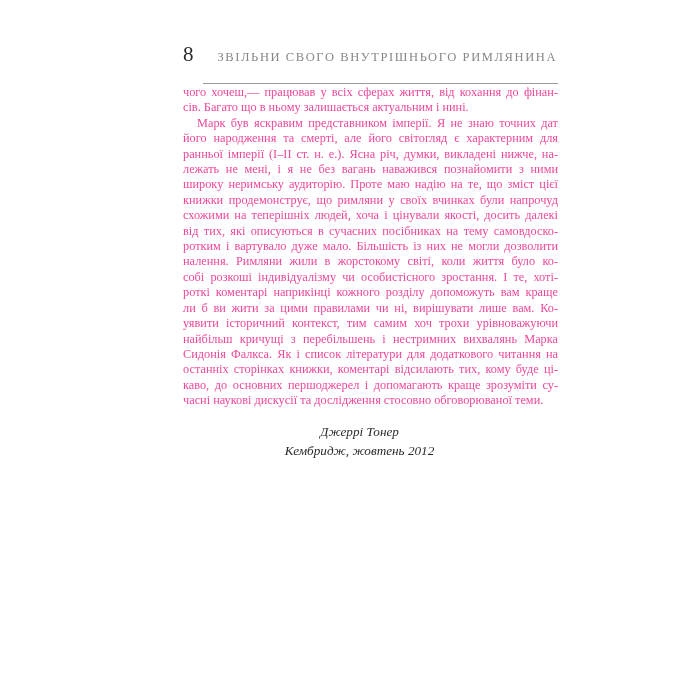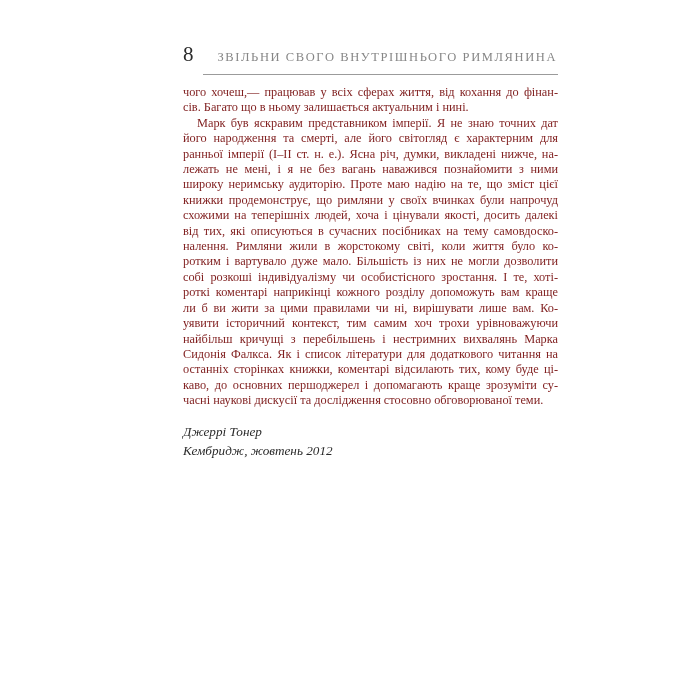--- a/index.html
+++ b/index.html
@@ -23,49 +23,49 @@
   .page-number {
     font-size: 21px;
     color: #2b2b2b;
     line-height: 1;
     flex: 0 0 auto;
   }
   .running-title-box {
     flex: 1 1 auto;
     margin-left: 9px;
     border-bottom: 1px solid #9b9b9b;
-    padding-bottom: 9px;
+    padding-bottom: 18px;
     text-align: center;
   }
   .running-title {
     font-size: 12.5px;
     letter-spacing: 1.6px;
     color: #868686;
     white-space: nowrap;
     padding-left: 14px;
   }
   
   .body-text {
     position: absolute;
     left: 183px; top: 85px; width: 375px;
     font-size: 12.3px;
     line-height: 15.4px;
-    color: #7f1d1d;
+    color: #ec4899;
   }
   .body-text .line {
     text-align: justify;
     white-space: normal;
   }
   .body-text .line.just { text-align-last: justify; }
   .body-text .line.indent { text-indent: 14px; }
   
   .signature {
     position: absolute;
-    left: 183px; top: 422px; width: 375px;
-    text-align: left;
+    left: 177px; top: 422px; width: 375px;
+    text-align: center;
     padding-right: 10px;
     box-sizing: border-box;
     font-style: italic;
     font-size: 13.2px;
     line-height: 19px;
     color: #2a2a2a;
   }
 </style>
 </head>
 <body>
@@ -83,22 +83,22 @@
       <div class="line just">чого хочеш,— працював у всіх сферах життя, від кохання до фінан-</div>
       <div class="line">сів. Багато що в ньому залишається актуальним і нині.</div>
       <div class="line indent just">Марк був яскравим представником імперії. Я не знаю точних дат</div>
       <div class="line just">його народження та смерті, але його світогляд є характерним для</div>
       <div class="line just">ранньої імперії (І–ІІ ст. н. е.). Ясна річ, думки, викладені нижче, на-</div>
       <div class="line just">лежать не мені, і я не без вагань наважився познайомити з ними</div>
       <div class="line just">широку неримську аудиторію. Проте маю надію на те, що зміст цієї</div>
       <div class="line just">книжки продемонструє, що римляни у своїх вчинках були напрочуд</div>
       <div class="line just">схожими на теперішніх людей, хоча і цінували якості, досить далекі</div>
       <div class="line just">від тих, які описуються в сучасних посібниках на тему самовдоско-</div>
+      <div class="line just">ротким і вартувало дуже мало. Більшість із них не могли дозволити</div>
       <div class="line just">налення. Римляни жили в жорстокому світі, коли життя було ко-</div>
-      <div class="line just">ротким і вартувало дуже мало. Більшість із них не могли дозволити</div>
       <div class="line just">собі розкоші індивідуалізму чи особистісного зростання. І те, хоті-</div>
       <div class="line just">роткі коментарі наприкінці кожного розділу допоможуть вам краще</div>
       <div class="line just">ли б ви жити за цими правилами чи ні, вирішувати лише вам. Ко-</div>
       <div class="line just">уявити історичний контекст, тим самим хоч трохи урівноважуючи</div>
       <div class="line just">найбільш кричущі з перебільшень і нестримних вихвалянь Марка</div>
       <div class="line just">Сидонія Фалкса. Як і список літератури для додаткового читання на</div>
       <div class="line just">останніх сторінках книжки, коментарі відсилають тих, кому буде ці-</div>
       <div class="line just">каво, до основних першоджерел і допомагають краще зрозуміти су-</div>
       <div class="line">часні наукові дискусії та дослідження стосовно обговорюваної теми.</div>
     </div>

